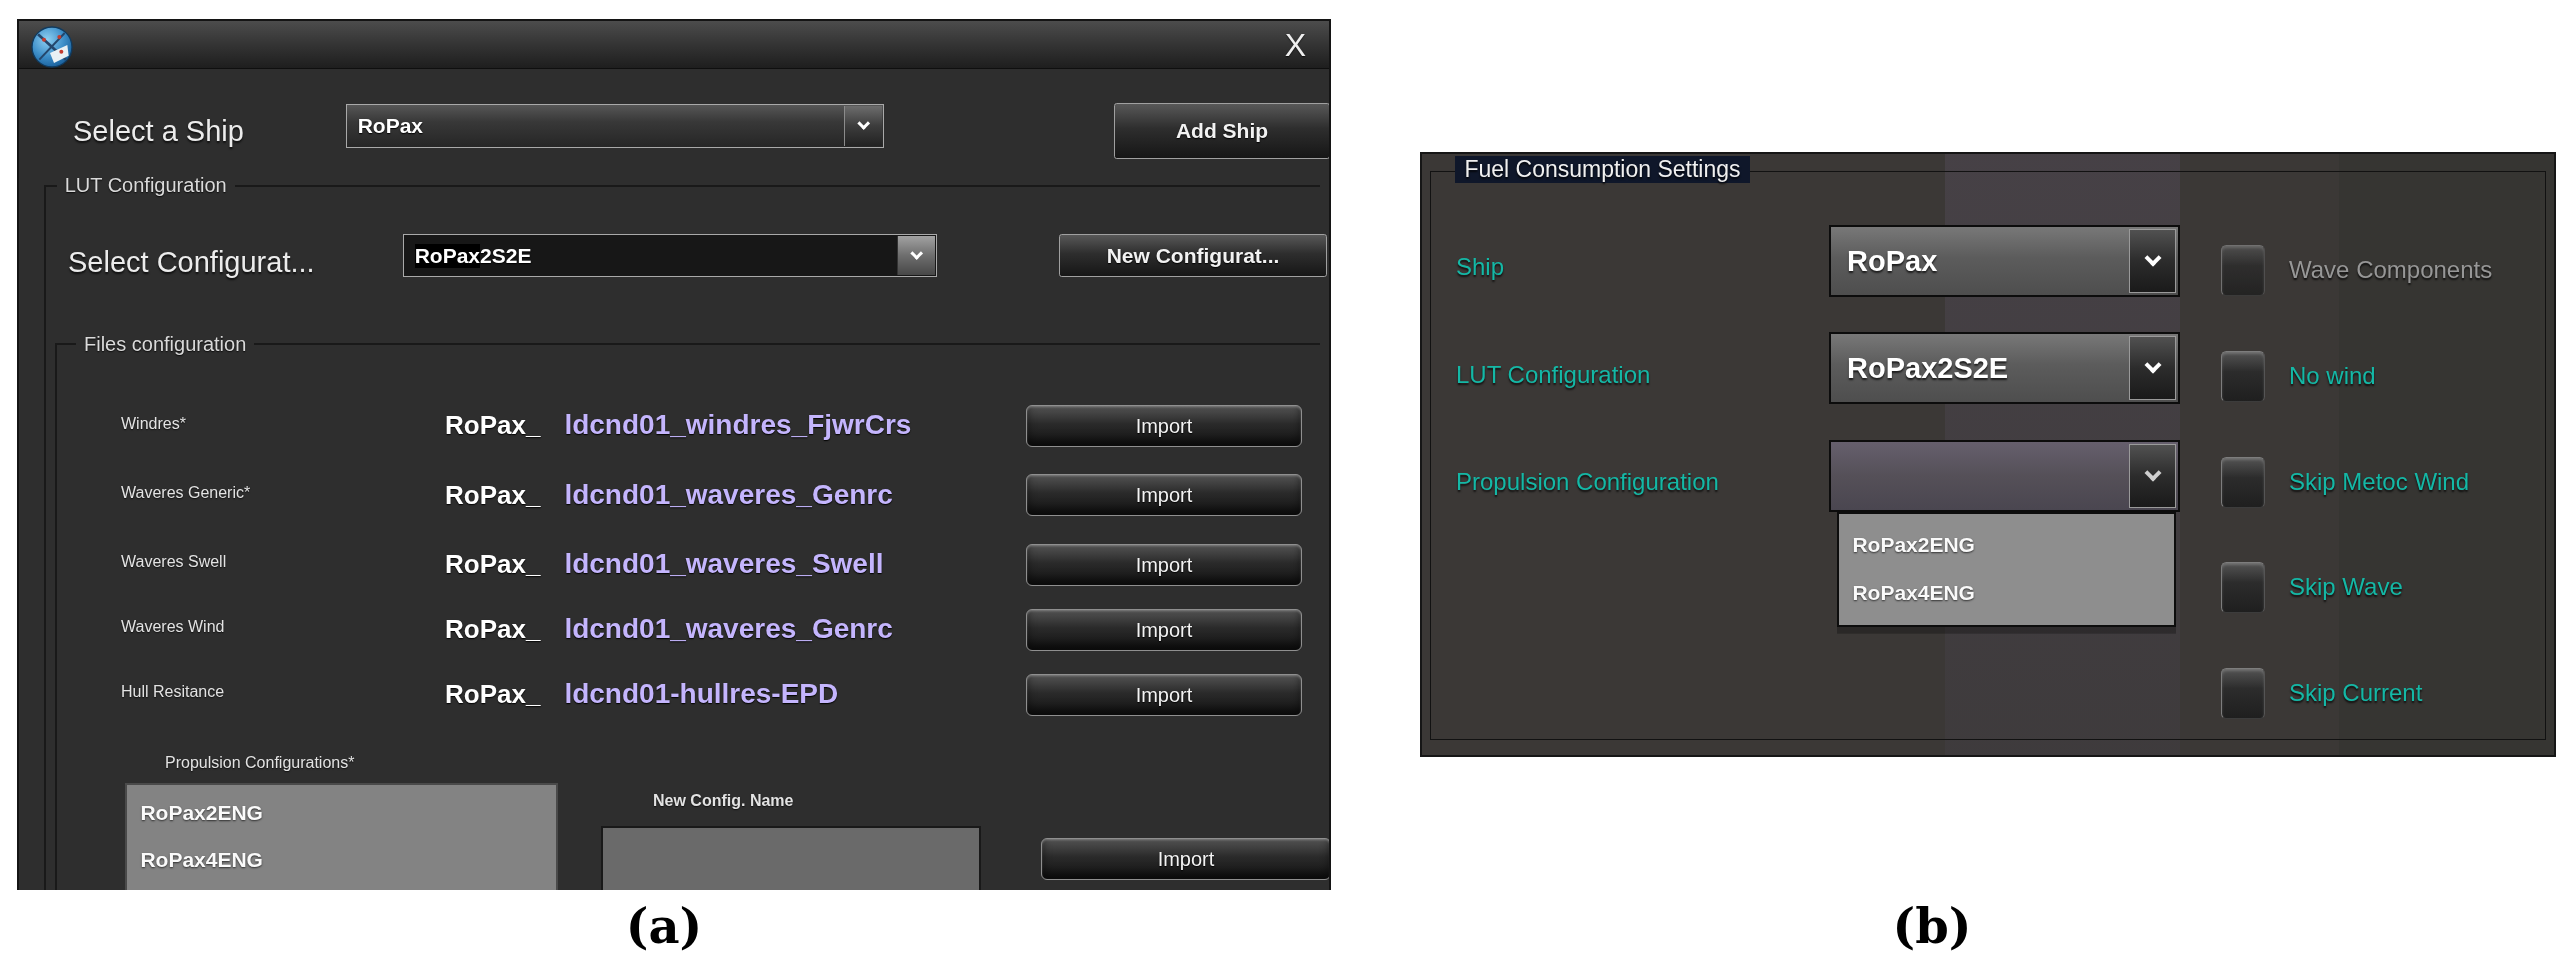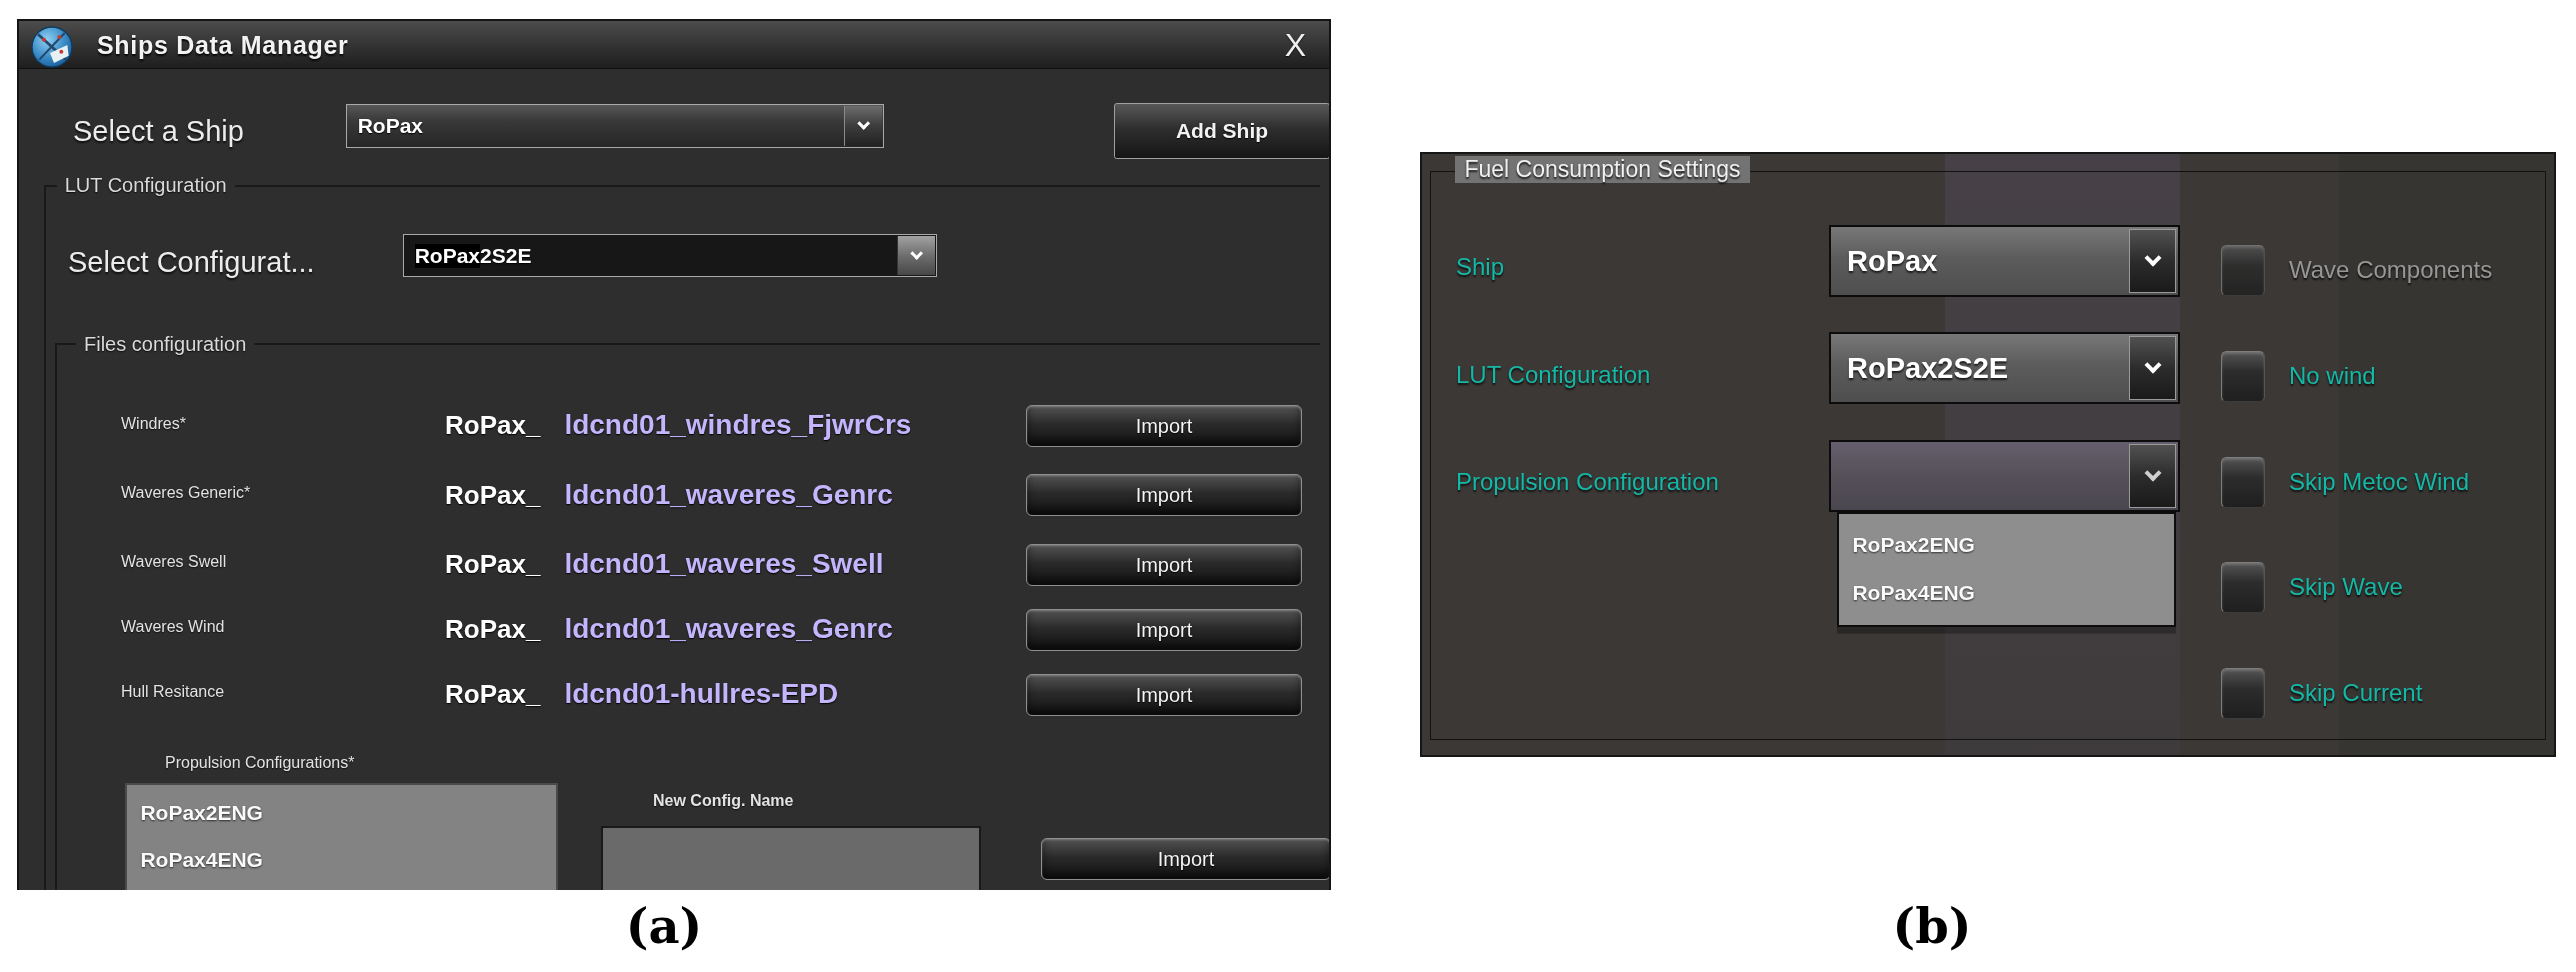--- a/index.html
+++ b/index.html
@@ -90,21 +90,21 @@
   #panel-b {
     position:absolute; left:1420px; top:152px; width:1136px; height:605px;
     background:#3b3836; border:2px solid #161616; overflow:hidden;
   }
   .band1 { position:absolute; left:523px; top:0; width:235px; height:100%;
     background:linear-gradient(180deg,rgba(125,108,148,.17),rgba(84,78,104,.13)); }
   .band2 { position:absolute; right:0; top:0; width:215px; height:100%;
     background:rgba(22,34,24,.12); }
   #group-b { position:absolute; left:8px; top:17.4px; width:1116px; height:569px; border:1.3px solid #121212; }
   #group-b > .group-label {
-    position:absolute; left:24px; top:-16px; background:#737373; padding:0 9.4px;
+    position:absolute; left:24px; top:-16px; background:#0f172a; padding:0 9.4px;
     font-size:23px; color:#f0f0f0; text-shadow:0 2px 2px rgba(0,0,0,.8); white-space:nowrap;
   }
   .label-b { position:absolute; font-size:24px; color:#14b8a6; text-shadow:0 2px 2px rgba(0,0,0,.75); white-space:nowrap; }
   .label-b.dim { color:#979797; }
 
   .combo-b {
     position:absolute; left:407px; width:351px; height:72px;
     border:2px solid #0c0c0c; background:linear-gradient(180deg,#787878,#5c5c5c 45%,#4e4e4e);
   }
   .combo-b .val {
@@ -142,21 +142,20 @@
   }
 </style>
 </head>
 <body>
 
 <div id="screen">
 
   <div id="win-a">
 
     <div id="titlebar-a">
-      <span class="title-text">Ships Data Manager</span>
       <span class="close-x">X</span>
     </div>
     <svg class="abs" style="left:10.7px;top:4px;" width="44" height="44" viewBox="0 0 66 66">
       <defs>
         <radialGradient id="gball" cx="38%" cy="32%" r="75%">
           <stop offset="0%" stop-color="#8fd0f2"></stop>
             <stop offset="55%" stop-color="#3e8fc9"></stop>
             <stop offset="100%" stop-color="#155a96"></stop>
         </radialGradient>
       </defs>
@@ -187,20 +186,23 @@
     <span class="abs biglabel" style="left:49px;top:225px;">Select Configurat...</span>
     <div class="combo-a combo-dark" style="left:384px;top:213px;width:534px;height:43px;">
       <span class="val">
           <span class="sel">RoPax</span>
           <span>2S2E</span>
         </span>
       <span class="arrow-a light">
           <i class="chev sm"></i>
         </span>
     </div>
+    <div class="btn-a" style="left:1040px;top:213px;width:268px;height:43px;">
+      <span>New Configurat...</span>
+    </div>
 
     <div class="group-a" style="left:36px;top:322px;width:1265px;height:549px;">
       <span class="group-label" style="left:19px;top:-12px;text-align:center;">Files configuration</span>
     </div>
 
     <span class="abs smlabel" style="left:102px;top:394px;">Windres*</span>
     <div class="filename" style="left:426px;top:388px;">
       <span class="pfx">RoPax_</span>
         <span class="rest">ldcnd01_windres_FjwrCrs</span>
     </div>

